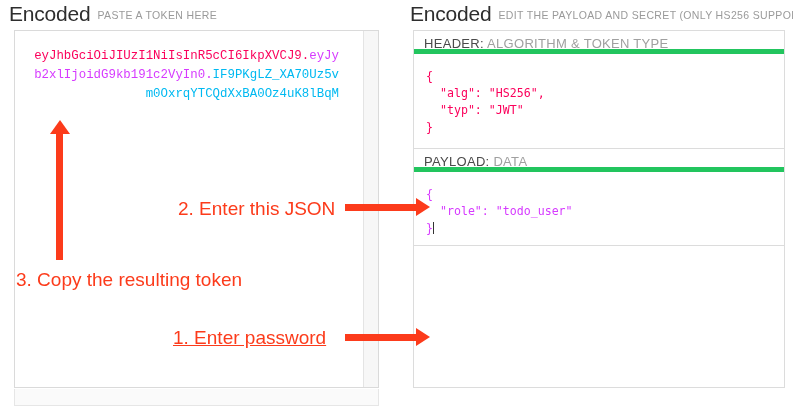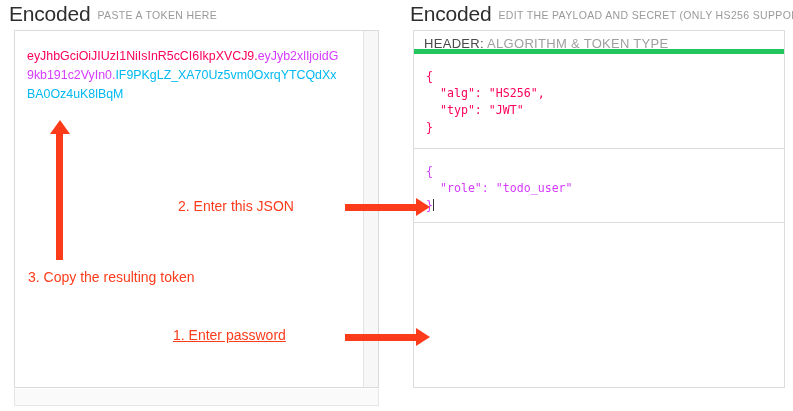--- a/index.html
+++ b/index.html
@@ -50,25 +50,26 @@
     box-sizing: border-box;
     border: 1px solid #dadada;
     background: #ffffff;
   }
   #encoded-textarea {
     position: absolute;
     left: 0; top: 0;
     right: 14px; bottom: 0;
     padding: 16px 25px 12px 12px;
     box-sizing: border-box;
-    font-family: Liberation Sans, sans-serif;
+    font-family: Liberation Mono, monospace;
     font-size: 12.4px;
     line-height: 19px;
     word-break: break-all;
     overflow: hidden;
+    text-align: right;
   }
   #encoded-scrollbar {
     position: absolute;
     right: 0; top: 0;
     width: 14px; height: 100%;
     background: #f7f7f7;
     border-left: 1px solid #e4e4e4;
   }
   #encoded-footer {
     position: absolute;
@@ -165,27 +166,27 @@
     font-family: "DejaVu Sans Mono", monospace;
     font-size: 11.6px;
     font-weight: bold;
     color: #00b9f1;
   }
 
   
   .anno-text {
     position: absolute;
     color: #fc3b1b;
-    font-size: 14px;
+    font-size: 19px;
     font-family: "Liberation Sans", sans-serif;
     white-space: nowrap;
   }
   #anno-2-text { left: 178px; top: 198px; }
   #anno-1-text { left: 173px; top: 327px; text-decoration: underline; }
-  #anno-3-text { left: 28px;  top: 269px; text-align: center; }
+  #anno-3-text { left: 16px;  top: 269px; text-align: center; }
 
   .arrow-h {
     position: absolute;
     height: 7px;
     background: #fc3b1b;
   }
   .arrow-h::after {
     content: "";
     position: absolute;
     right: -13px;
@@ -238,20 +239,24 @@
 
   <div class="section-label">
     <span class="strong">HEADER:</span>
     <span class="weak">ALGORITHM &amp; TOKEN TYPE</span>
   </div>
   <div class="section-body" id="header-body">{
   "alg": "HS256",
   "typ": "JWT"
 }</div>
 
+  <div class="section-label">
+    <span class="strong">PAYLOAD:</span>
+    <span class="weak">DATA</span>
+  </div>
   <div class="section-body" id="payload-body"><span>{
   "role": "todo_user"
 }</span><span class="caret"></span></div>
 
 
 </div>
 
 <div class="anno-text" id="anno-2-text">2. Enter this JSON</div>
 <div class="arrow-h" id="arrow-2"></div>
 

